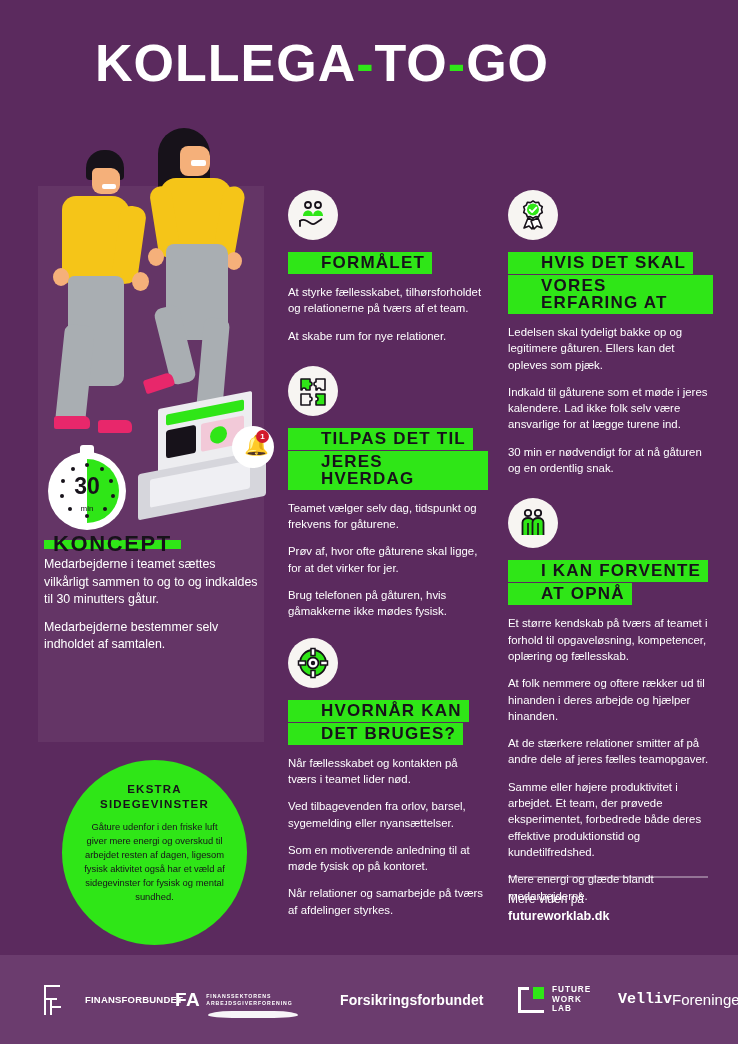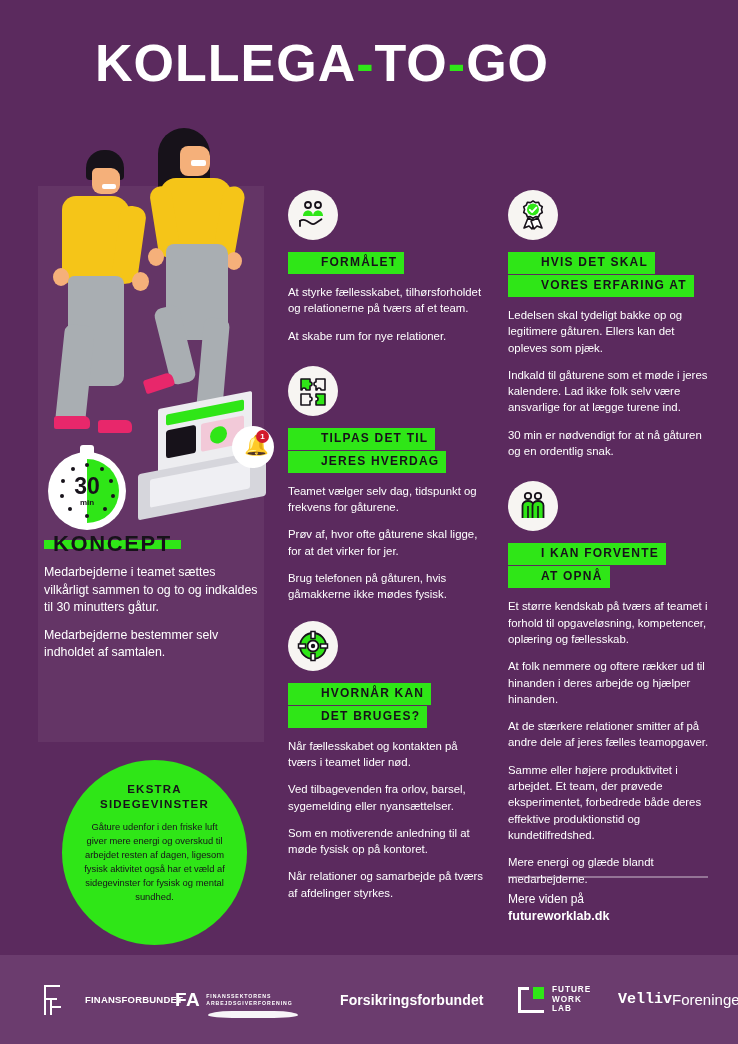--- a/index.html
+++ b/index.html
@@ -38,22 +38,22 @@
   
   .watch{position:absolute;left:48px;top:452px;width:78px;height:78px;
     border-radius:50%;background:#ffffff;}
   .watch-in{position:absolute;left:7px;top:7px;width:64px;height:64px;
     border-radius:50%;background:#ffffff;overflow:hidden;}
   .watch-fill{position:absolute;right:0;top:0;width:32px;height:64px;background:#2FE617;}
   .watch-ticks{position:absolute;inset:0;}
   .tick{position:absolute;width:4px;height:4px;border-radius:50%;background:#17121A;}
   .watch-num{position:absolute;left:0;top:16px;width:64px;text-align:center;
     font-size:23px;font-weight:bold;color:#17121A;line-height:23px;}
-  .watch-min{position:absolute;left:0;top:39px;width:64px;text-align:center;
-    font-size:8px;font-weight:bold;color:#17121A;}
+  .watch-min{position:absolute;left:0;top:45px;width:64px;text-align:center;
+    font-size:8px;font-weight:normal;color:#17121A;}
   .watch-crown{position:absolute;left:32px;top:-7px;width:14px;height:9px;
     background:#ffffff;border-radius:3px 3px 0 0;}
 
   
   .laptop{position:absolute;left:130px;top:400px;width:140px;height:130px;}
   .screen{position:absolute;left:28px;top:0px;width:94px;height:78px;
     background:#EDEDF0;transform:skewY(-11deg);border-radius:2px;}
   .scr-bar{position:absolute;left:8px;top:7px;width:78px;height:11px;background:#2FE617;border-radius:2px;}
   .scr-dark{position:absolute;left:8px;top:23px;width:30px;height:28px;background:#17121A;border-radius:3px;}
   .scr-grid{position:absolute;left:43px;top:23px;width:43px;height:28px;background:#F2C9D8;border-radius:2px;}
@@ -92,21 +92,21 @@
   .col{position:absolute;}
   .col-mid{left:288px;top:190px;width:200px;}
   .col-right{left:508px;top:190px;width:205px;}
   .block{margin-bottom:6px;}
 
   .icon-circle{
     width:50px;height:50px;border-radius:50%;background:#F7F5F2;
     display:flex;align-items:center;justify-content:center;margin-bottom:12px;
   }
   .sect-head{margin-bottom:9px;}
-  .sect-head .hl{font-size:12px;line-height:17px;padding-left:33px;}
+  .sect-head .hl{font-size:17px;line-height:17px;padding-left:33px;}
   .sect-body{color:#ffffff;font-size:11.4px;line-height:16.3px;}
   .sect-body p{margin:0 0 11px 0;}
 
   
   .more{position:absolute;left:508px;top:876px;width:200px;}
   .more .rule{height:1.5px;background:rgba(255,255,255,0.35);margin-bottom:13px;}
   .more .l1{color:#ffffff;font-size:12px;line-height:17px;}
   .more .l2{color:#ffffff;font-size:12.6px;font-weight:bold;line-height:17px;}
 
   
@@ -206,21 +206,21 @@
     </div>
     <div class="base"></div>
     <div class="keys"></div>
     <div class="bell">
       <div class="bell-glyph">🔔</div>
       <div class="bell-dot">1</div>
     </div>
   </div>
 
   <div class="koncept">
-    <div class="hl-wrap" style="margin-bottom:14px;">
+    <div class="hl-wrap" style="margin-bottom:6px;">
       <span class="hl">KONCEPT</span>
     </div>
     <div class="body-txt">
       <p>Medarbejderne i teamet sættes vilkårligt sammen to og to og indkaldes til 30 minutters gåtur.</p>
       <p>Medarbejderne bestemmer selv indholdet af samtalen.</p>
     </div>
   </div>
 
   <div class="circle">
     <div class="circle-title">

